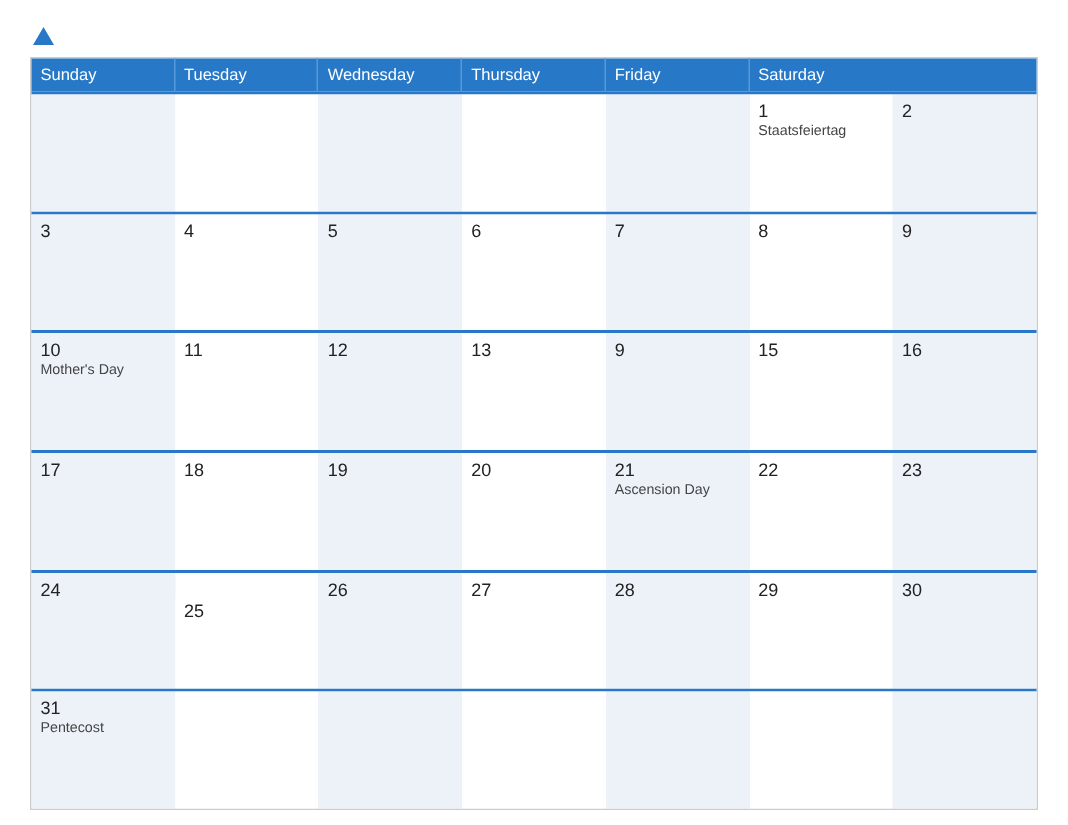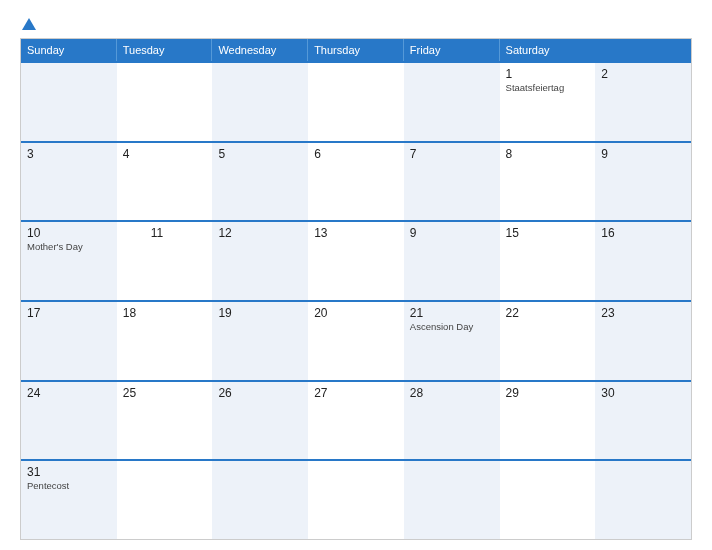--- a/index.html
+++ b/index.html
@@ -194,21 +194,21 @@
           </div>
           <div class="cal-cell" style="background: rgb(237, 242, 249);">
             <span class="day-num">9</span>
           </div>
         </div>
         <div class="cal-row">
           <div class="cal-cell" style="background: rgb(237, 242, 249);">
             <span class="day-num">10</span>
             <span class="day-event">Mother's Day</span>
           </div>
-          <div class="cal-cell" style="background: rgb(255, 255, 255); margin-left: 28px;">
+          <div class="cal-cell" style="background: rgb(255, 255, 255);">
             <span class="day-num">11</span>
           </div>
           <div class="cal-cell" style="background: rgb(237, 242, 249);">
             <span class="day-num">12</span>
           </div>
           <div class="cal-cell" style="background: rgb(255, 255, 255);">
             <span class="day-num">13</span>
           </div>
           <div class="cal-cell" style="background: rgb(237, 242, 249);">
             <span class="day-num">9</span>
@@ -241,21 +241,21 @@
             <span class="day-num">22</span>
           </div>
           <div class="cal-cell" style="background: rgb(237, 242, 249);">
             <span class="day-num">23</span>
           </div>
         </div>
         <div class="cal-row">
           <div class="cal-cell" style="background: rgb(237, 242, 249);">
             <span class="day-num">24</span>
           </div>
-          <div class="cal-cell" style="background: rgb(255, 255, 255);">
+          <div class="cal-cell" style="background: rgb(255, 255, 255); margin-top: 14px;">
             <span class="day-num">25</span>
           </div>
           <div class="cal-cell" style="background: rgb(237, 242, 249);">
             <span class="day-num">26</span>
           </div>
           <div class="cal-cell" style="background: rgb(255, 255, 255);">
             <span class="day-num">27</span>
           </div>
           <div class="cal-cell" style="background: rgb(237, 242, 249);">
             <span class="day-num">28</span>

